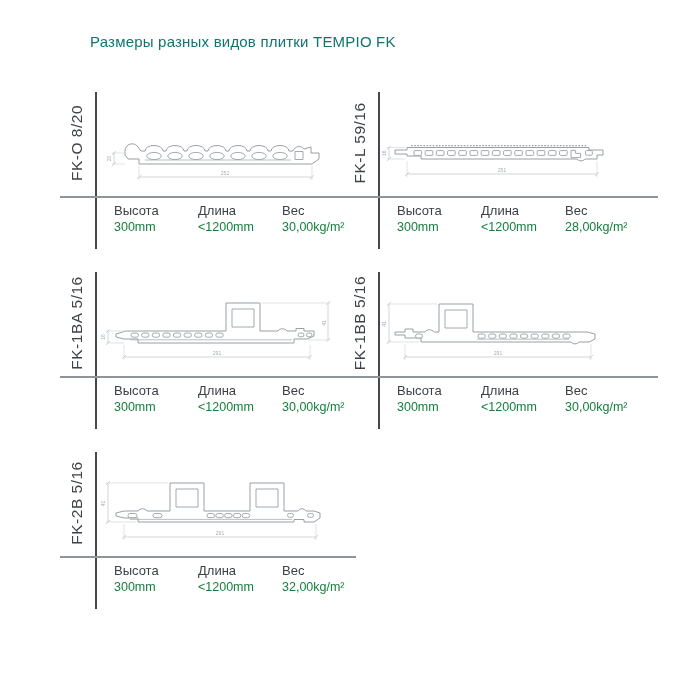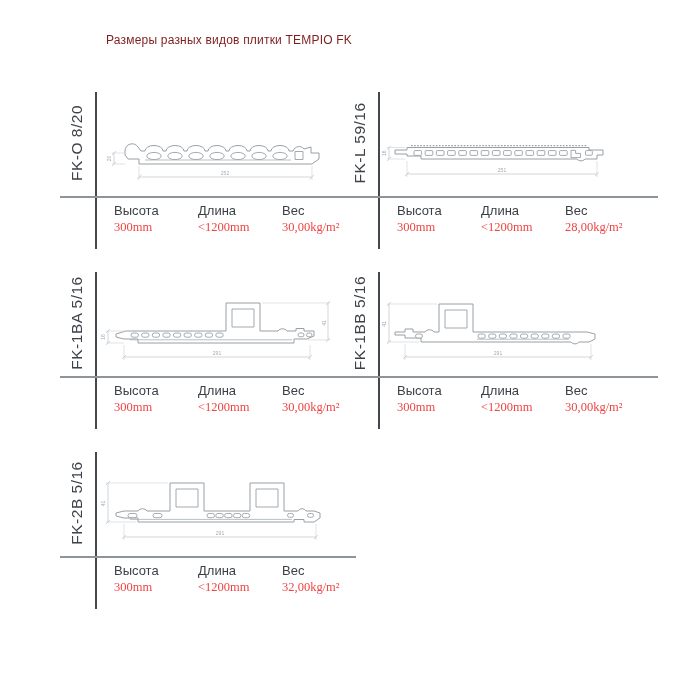--- a/index.html
+++ b/index.html
@@ -3,22 +3,22 @@
 <meta charset="utf-8">
 <style>
   html,body{margin:0;padding:0;}
   body{
     width:700px;height:700px;position:relative;overflow:hidden;
     background:#ffffff;
     font-family:"Liberation Sans", sans-serif;
     color:#3b4046;
   }
   .title{
-    position:absolute;left:106px;top:33px;
-    font-size:12px;letter-spacing:.2px;color:#7f1d1d;
+    position:absolute;left:90px;top:33px;
+    font-size:15px;letter-spacing:.2px;color:#0f766e;
   }
   .section{position:absolute;width:296px;height:160px;}
   .section.right{width:315px;}
   .vline{position:absolute;left:35px;top:2px;width:1.5px;height:157px;background:#43484e;}
   .hline{position:absolute;left:0;top:106px;width:100%;height:2px;background:#8f9498;}
   .vlabel{
     position:absolute;left:2px;top:4px;width:30px;height:98px;
     display:flex;align-items:center;justify-content:center;
   }
   .vlabel span{
@@ -26,21 +26,21 @@
     font-size:15.5px;font-weight:500;letter-spacing:.5px;color:#3e4349;
   }
   .drawing{position:absolute;left:38px;top:2px;width:252px;height:102px;}
   .drawing svg{display:block;width:100%;height:100%;}
   .spec{
     position:absolute;left:38px;top:113px;width:252px;
     display:grid;grid-template-columns:84px 84px 1fr;row-gap:2px;
     padding-left:16px;
   }
   .spec .hd{font-size:13px;color:#3b4046;}
-  .spec .val{font-size:12.5px;color:#ef4444;font-family:Liberation Serif, serif;}
+  .spec .val{font-size:12.5px;color:#15803d;}
   
   .p{fill:#ffffff;stroke:#9aa0a6;stroke-width:1;stroke-linejoin:round;}
   .p2{fill:#ffffff;stroke:#9aa0a6;stroke-width:.9;stroke-linejoin:round;}
   .iline{stroke:#a8aeb3;stroke-width:.8;}
   .serr{stroke:#9aa0a6;stroke-width:1.1;stroke-dasharray:1.6 1.5;fill:none;}
   .dl{stroke:#c6cace;stroke-width:.8;fill:none;}
   .thin{stroke:#d3d6d9;stroke-width:.7;fill:none;}
   .dt{fill:#a6abb0;font-size:5px;font-family:"Liberation Sans",sans-serif;}
 </style>
 </head>

